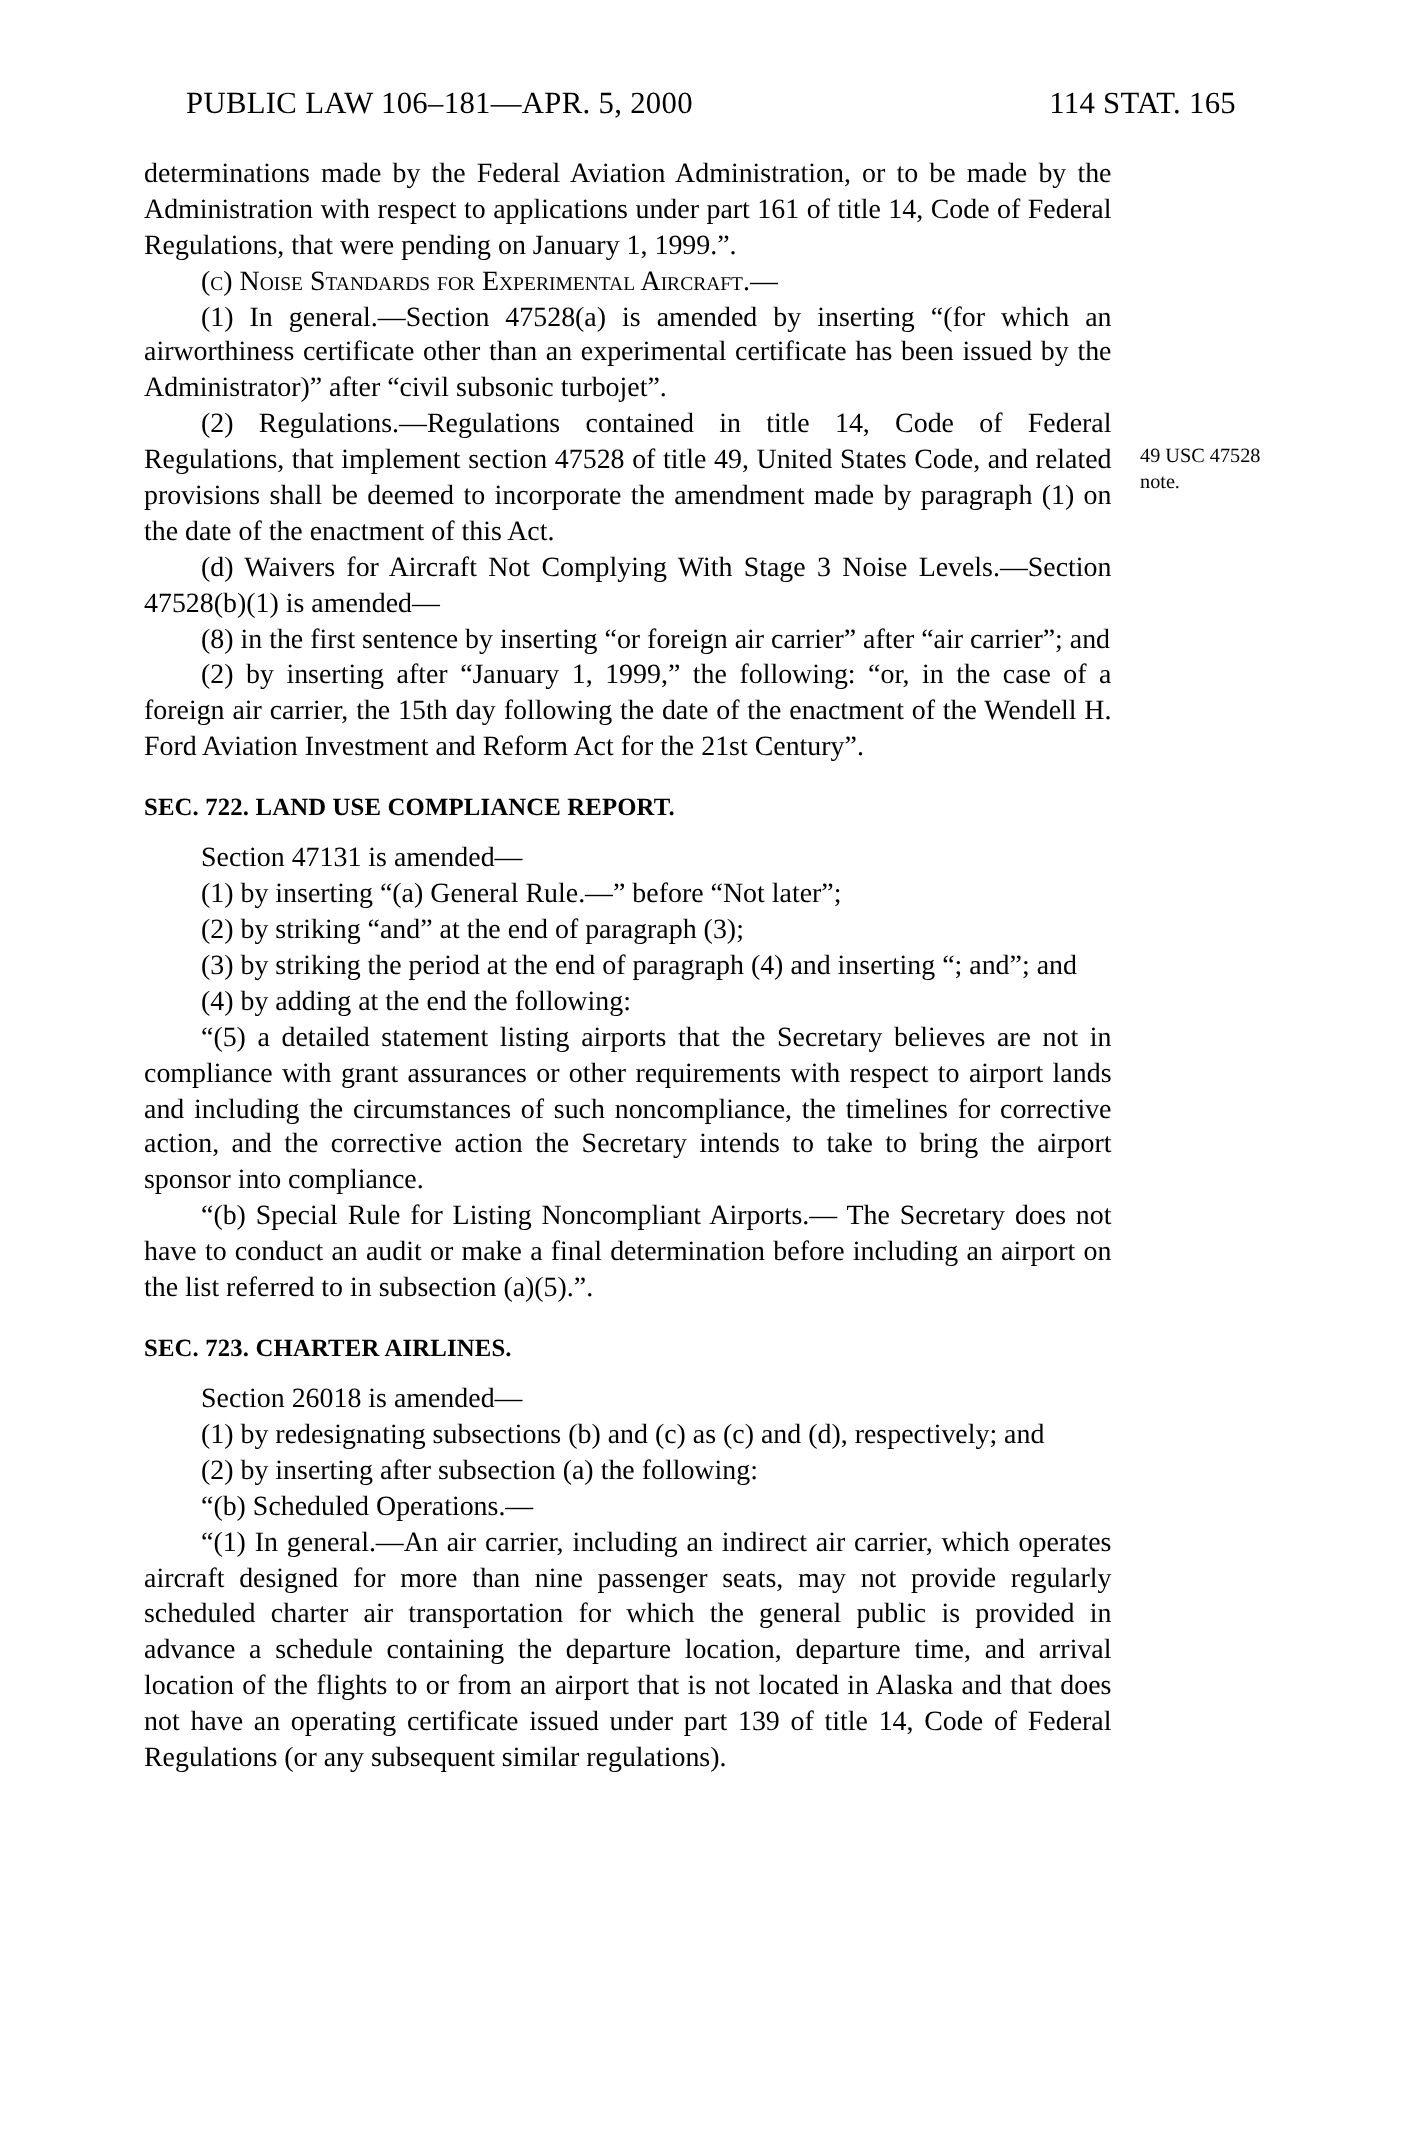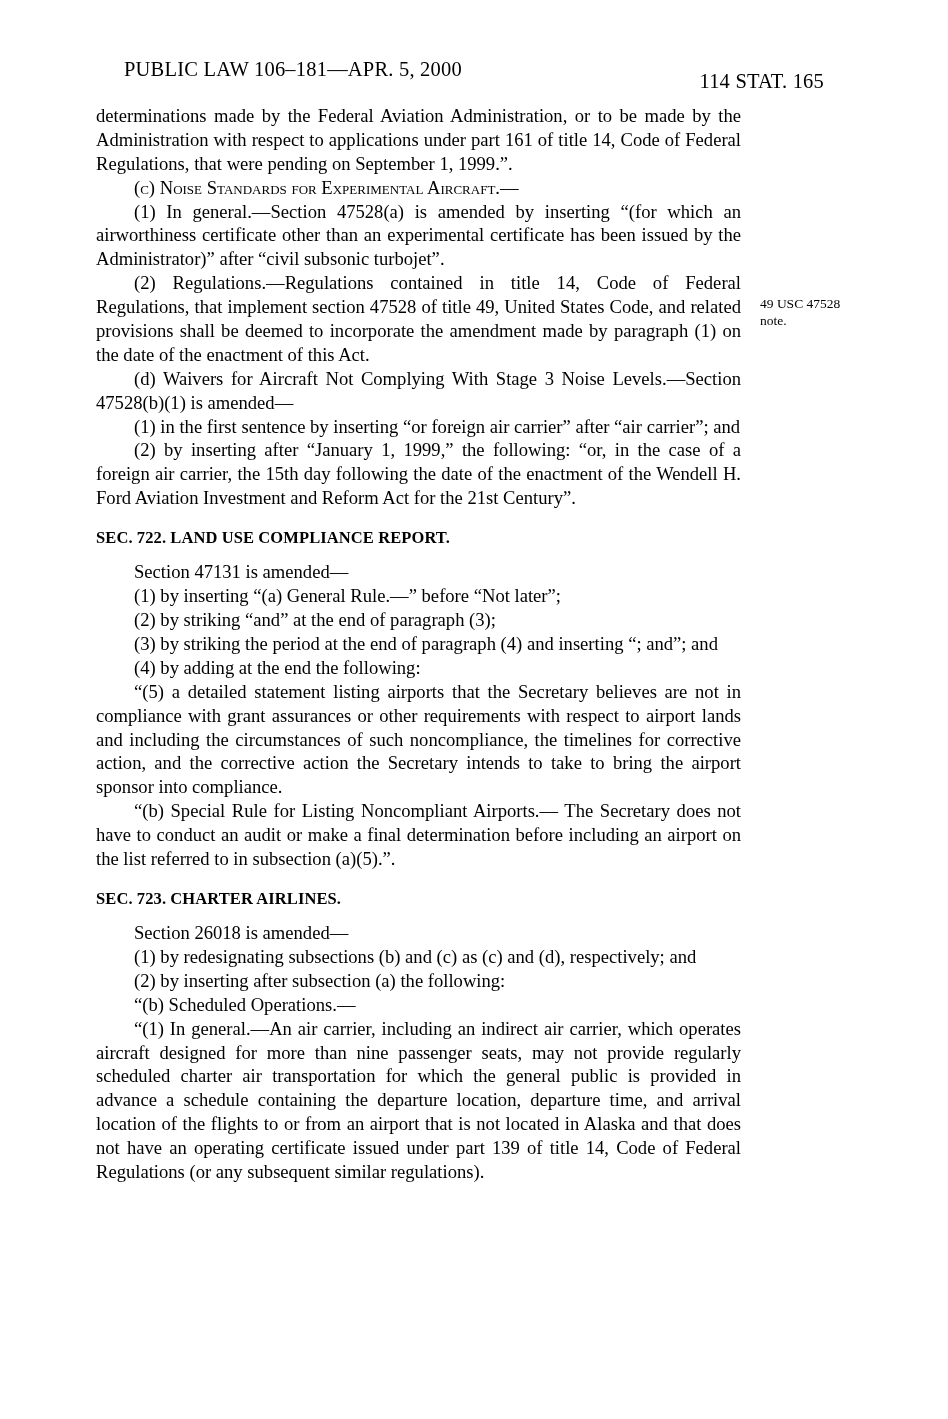--- a/index.html
+++ b/index.html
@@ -34,21 +34,21 @@
     width: 700px;
     text-align: left;
     position: relative;
   }
   .hdr-left {
     display: inline-block;
   }
   .hdr-right {
     position: absolute;
     right: 0;
-    top: 12px;
+    top: 0;
     white-space: nowrap;
   }
   .body-col {
     position: absolute;
     top: 104px;
     left: 96px;
     width: 645px;
     font-size: 18.6px;
     line-height: 1.285;
     text-align: justify;
@@ -99,31 +99,31 @@
     </div>
   </div>
 
   <div class="marginnote mn1">
     <div>49 USC 47528</div>
     <div>note.</div>
   </div>
 
   <div class="body-col">
 
-    <p class="noind">determinations made by the Federal Aviation Administration, or to be made by the Administration with respect to applications under part 161 of title 14, Code of Federal Regulations, that were pending on September 1, 1999.”.</p>
+    <p class="noind">determinations made by the Federal Aviation Administration, or to be made by the Administration with respect to applications under part 161 of title 14, Code of Federal Regulations, that were pending on January 1, 1999.”.</p>
 
     <p class="ind sc">(c) Noise Standards for Experimental Aircraft.—</p>
 
     <p class="ind">(1) In general.—Section 47528(a) is amended by inserting “(for which an airworthiness certificate other than an experimental certificate has been issued by the Administrator)” after “civil subsonic turbojet”.</p>
 
     <p class="ind">(2) Regulations.—Regulations contained in title 14, Code of Federal Regulations, that implement section 47528 of title 49, United States Code, and related provisions shall be deemed to incorporate the amendment made by paragraph (1) on the date of the enactment of this Act.</p>
 
     <p class="ind">(d) Waivers for Aircraft Not Complying With Stage 3 Noise Levels.—Section 47528(b)(1) is amended—</p>
 
-    <p class="ind">(1) in the first sentence by inserting “or foreign air carrier” after “air carrier”; and</p>
+    <p class="ind">(8) in the first sentence by inserting “or foreign air carrier” after “air carrier”; and</p>
 
     <p class="ind">(2) by inserting after “January 1, 1999,” the following: “or, in the case of a foreign air carrier, the 15th day following the date of the enactment of the Wendell H. Ford Aviation Investment and Reform Act for the 21st Century”.</p>
 
     <div class="secthead">SEC. 722. LAND USE COMPLIANCE REPORT.</div>
 
     <p class="ind">Section 47131 is amended—</p>
 
     <p class="ind">(1) by inserting “(a) General Rule.—” before “Not later”;</p>
 
     <p class="ind">(2) by striking “and” at the end of paragraph (3);</p>

